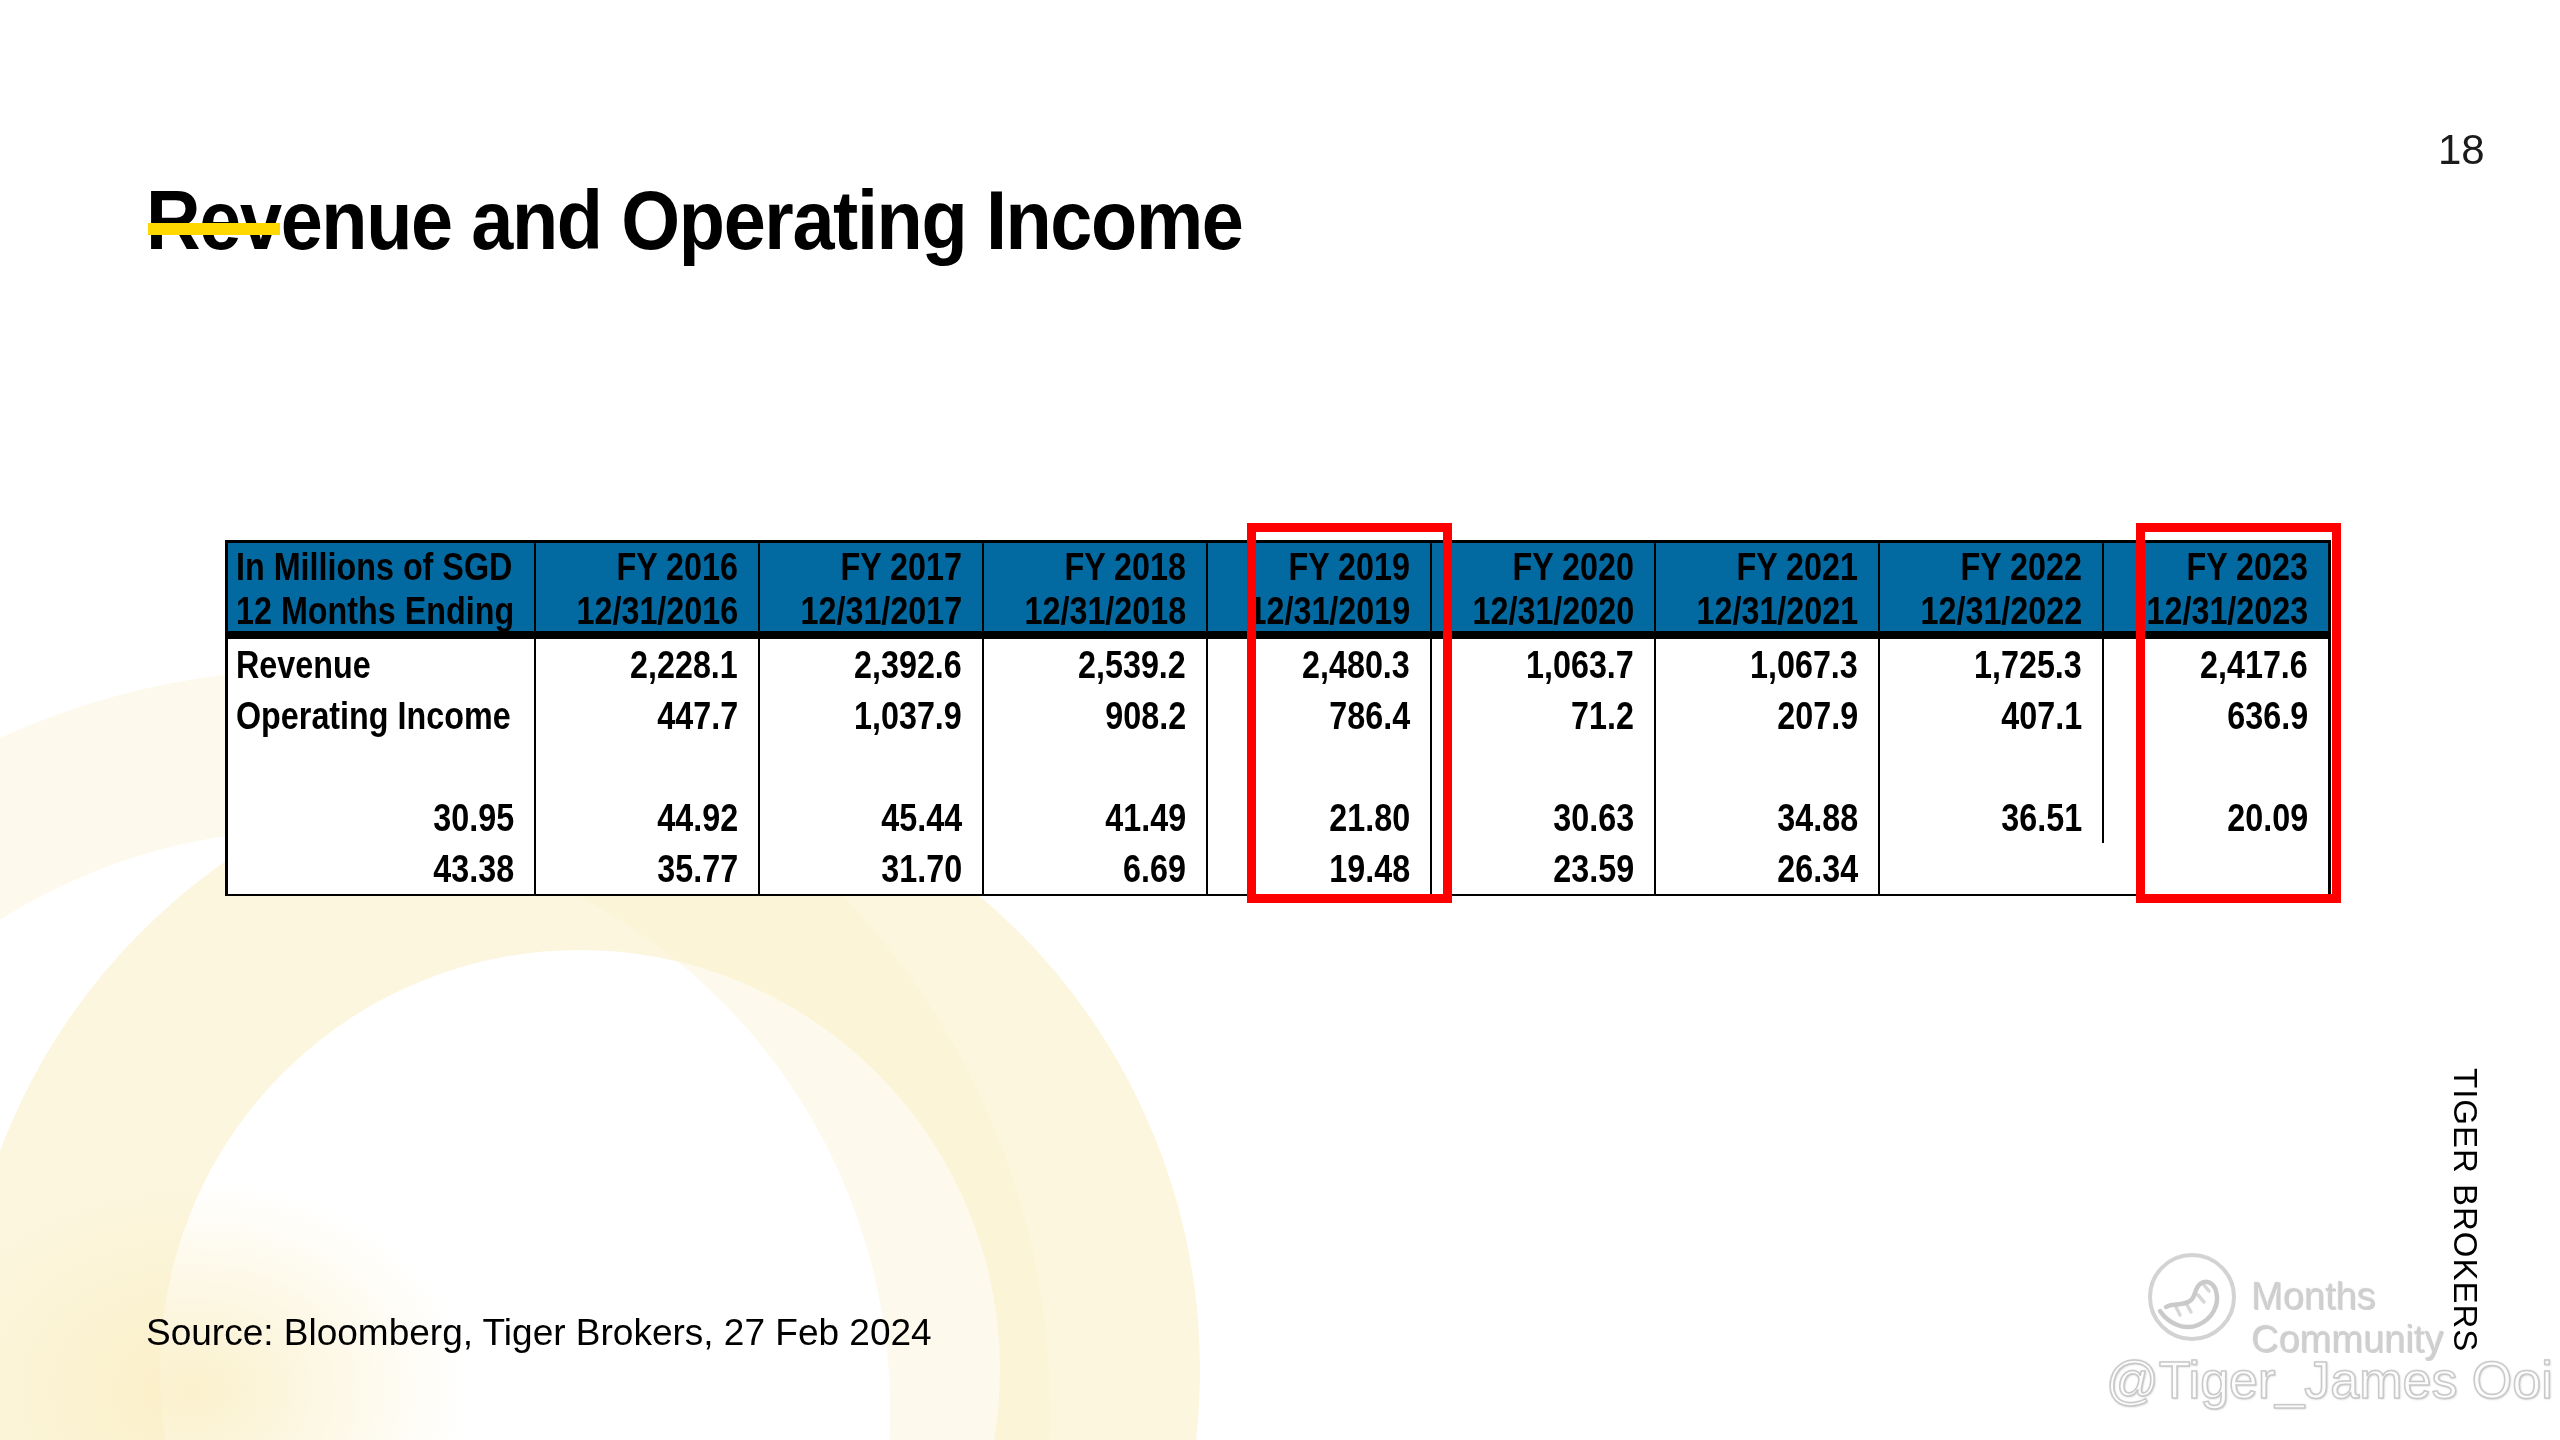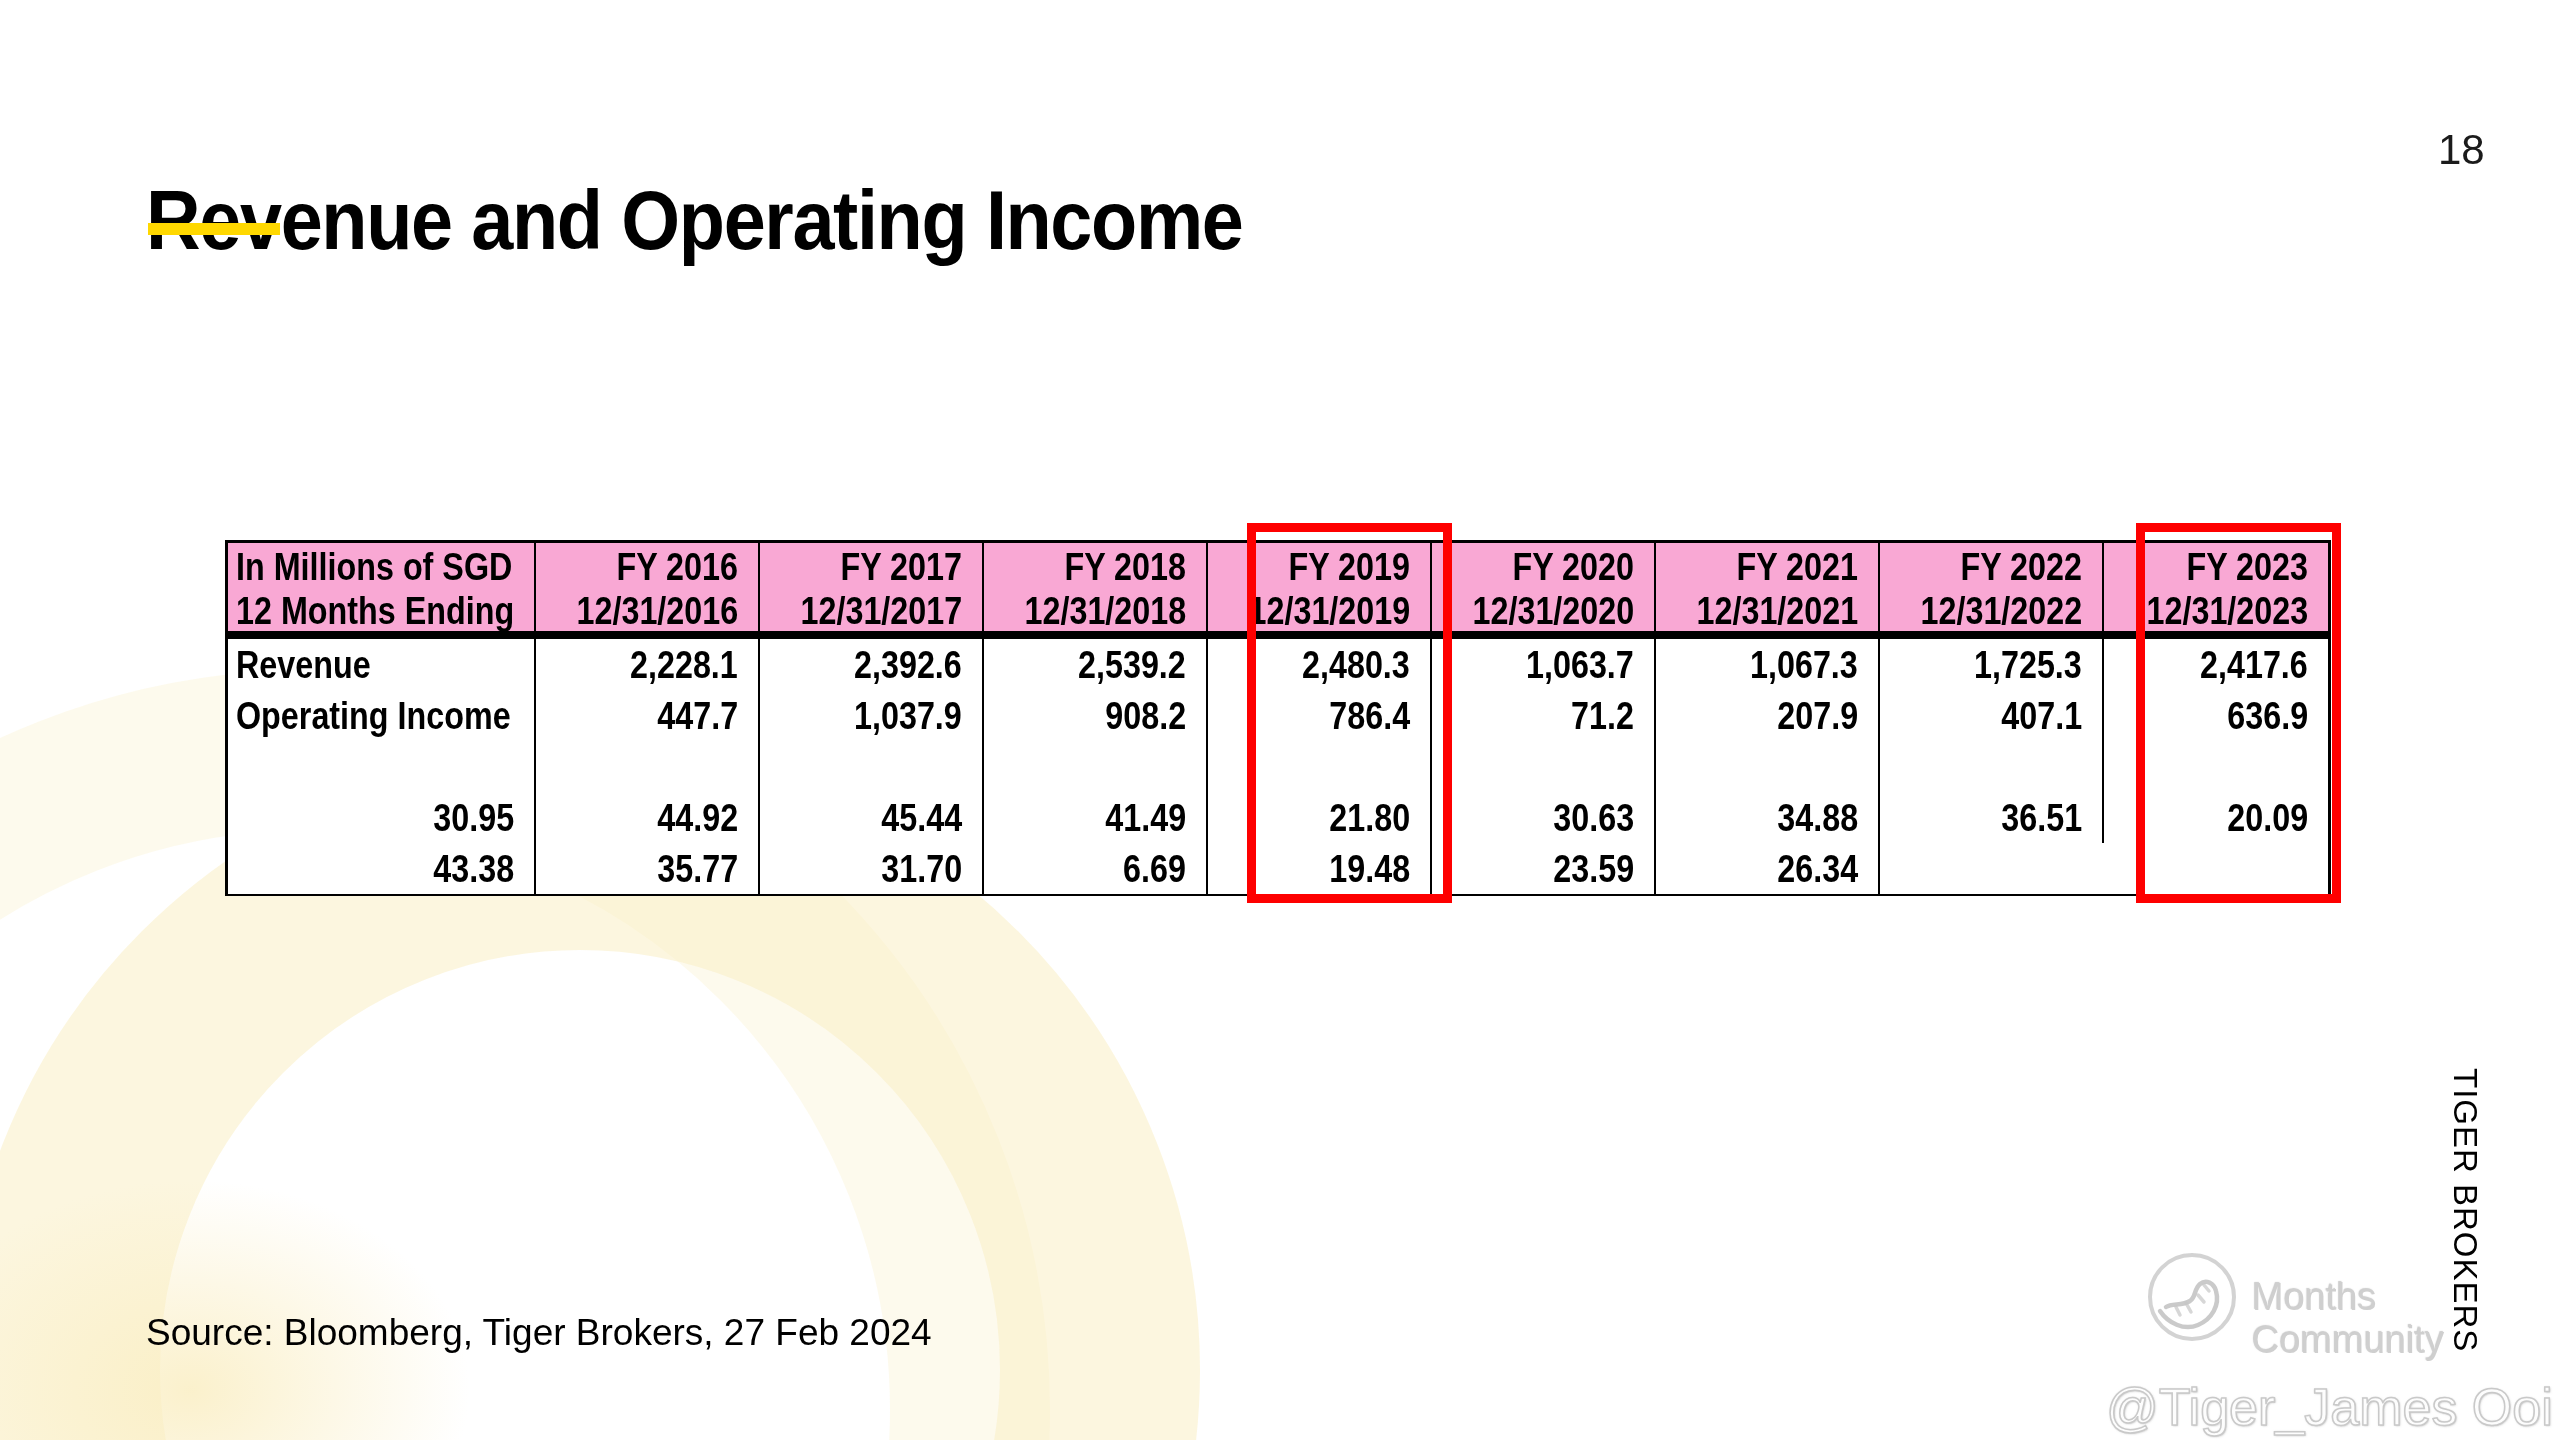--- a/index.html
+++ b/index.html
@@ -30,21 +30,21 @@
   .ftable{position:absolute;left:225px;top:540px;z-index:3;
           display:grid;
           grid-template-columns:308px repeat(8,224px);
           grid-template-rows:48px 48px repeat(5,51px);
           border:3px solid #000;border-bottom-width:2px;
           background:#fff;
           font-size:38px;font-weight:700;line-height:1;}
   .tcell{box-sizing:border-box;display:flex;align-items:center;
          border-right:2px solid #000;overflow:hidden;white-space:nowrap;}
   .tcell:nth-child(9n){border-right:none;}
-  .hdr{background:#f9a8d4;}
+  .hdr{background:#0369a1;}
   .hdr2{border-bottom:8px solid #000000;}
   .num{justify-content:flex-end;padding-right:20px;}
   .lab{justify-content:flex-start;padding-left:8px;}
   .tcell span{display:inline-block;transform:scaleX(0.85);}
   .num span{transform-origin:100% 50%;}
   .lab span{transform-origin:0 50%;}
 
   
   .redbox{position:absolute;top:523px;height:380px;width:205px;
           border:9px solid #FE0000;box-sizing:border-box;z-index:4;
@@ -57,21 +57,21 @@
 
   
   .wm-logo{position:absolute;left:2146px;top:1251px;width:92px;height:92px;z-index:2;}
   .wm-community{position:absolute;left:2252px;top:1276px;z-index:2;
         font-size:38px;color:#cfcfcf;
         text-shadow:1px 1px 1px rgba(255,255,255,0.9),-1px -1px 1px rgba(160,160,160,0.55);}
   .wm-handle{position:absolute;left:2106px;top:1350px;z-index:2;
         font-size:52px;color:rgba(255,255,255,0.97);
         -webkit-text-stroke:1.5px #c9c9c9;
         text-shadow:0 0 2px rgba(175,175,175,0.65),1px 1px 2px rgba(160,160,160,0.5);
-        white-space:nowrap;margin-top:27px;}
+        white-space:nowrap;}
   .brand-vertical{position:absolute;left:2446px;top:1068px;z-index:5;
         writing-mode:vertical-rl;text-orientation:mixed;
         font-size:33px;color:#000;letter-spacing:1px;white-space:nowrap;}
 </style>
 </head>
 <body>
 
 <div class="decor ring2"></div>
 <div class="decor ring1"></div>
 <div class="decor blob1"></div>

